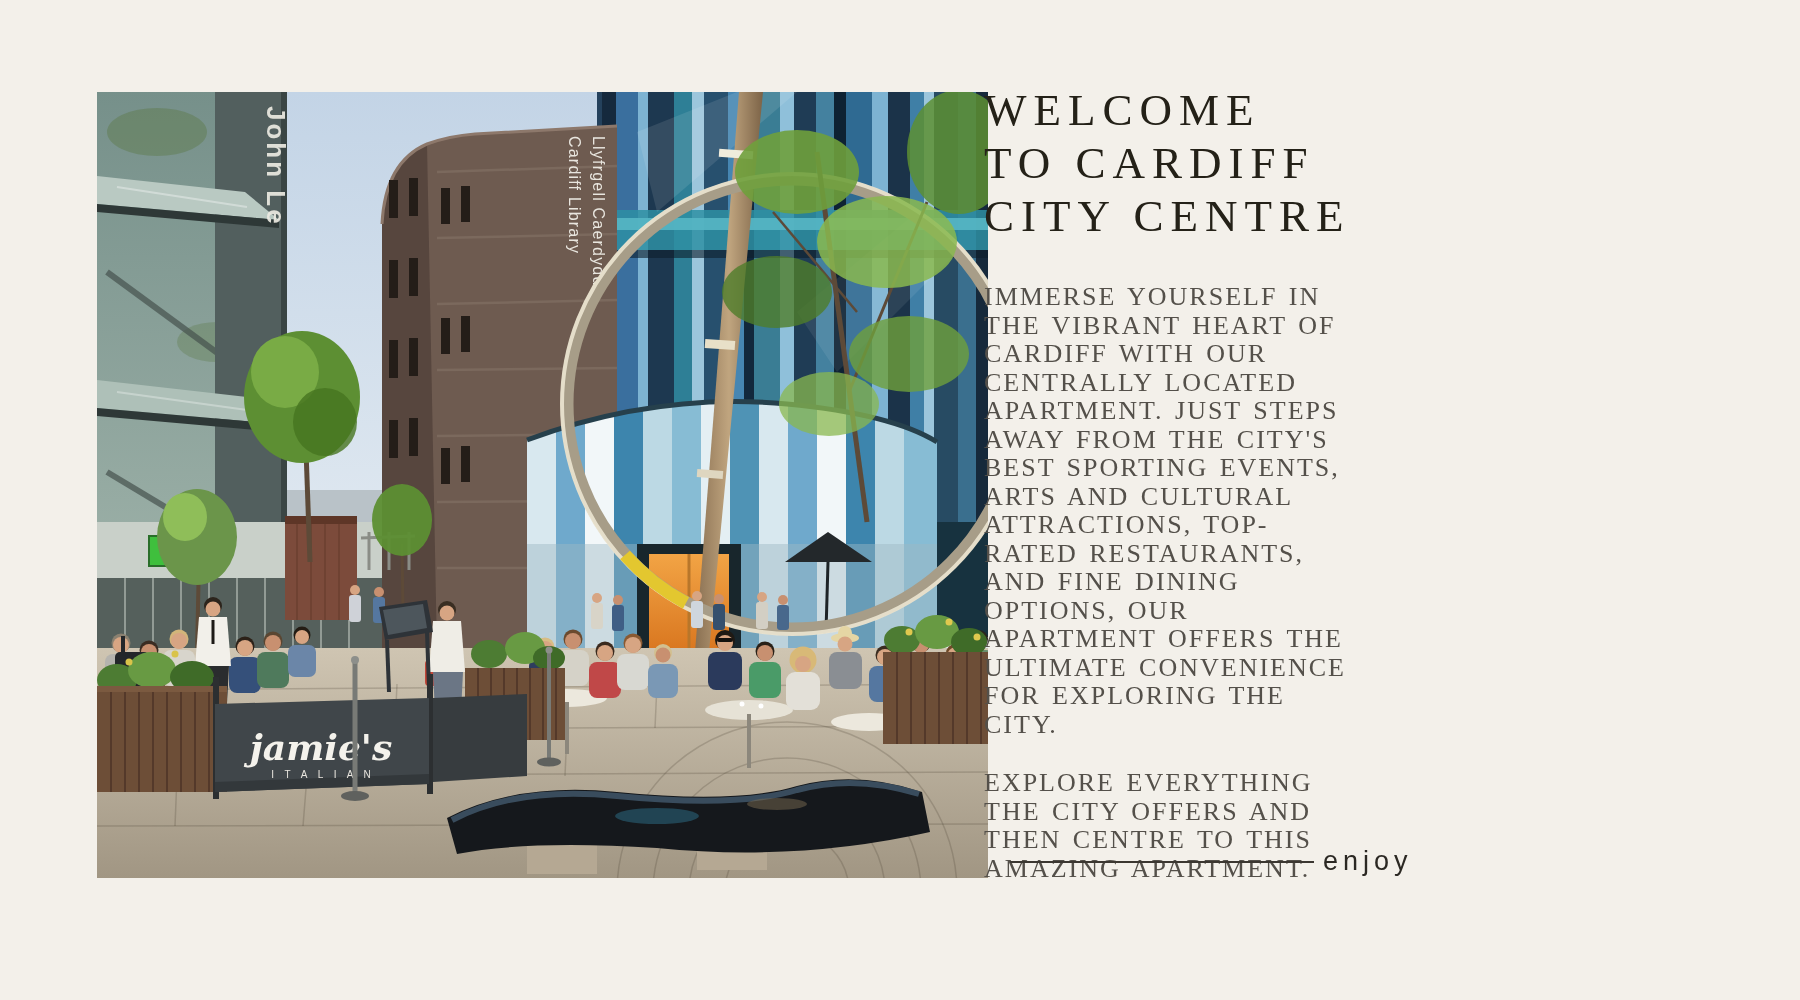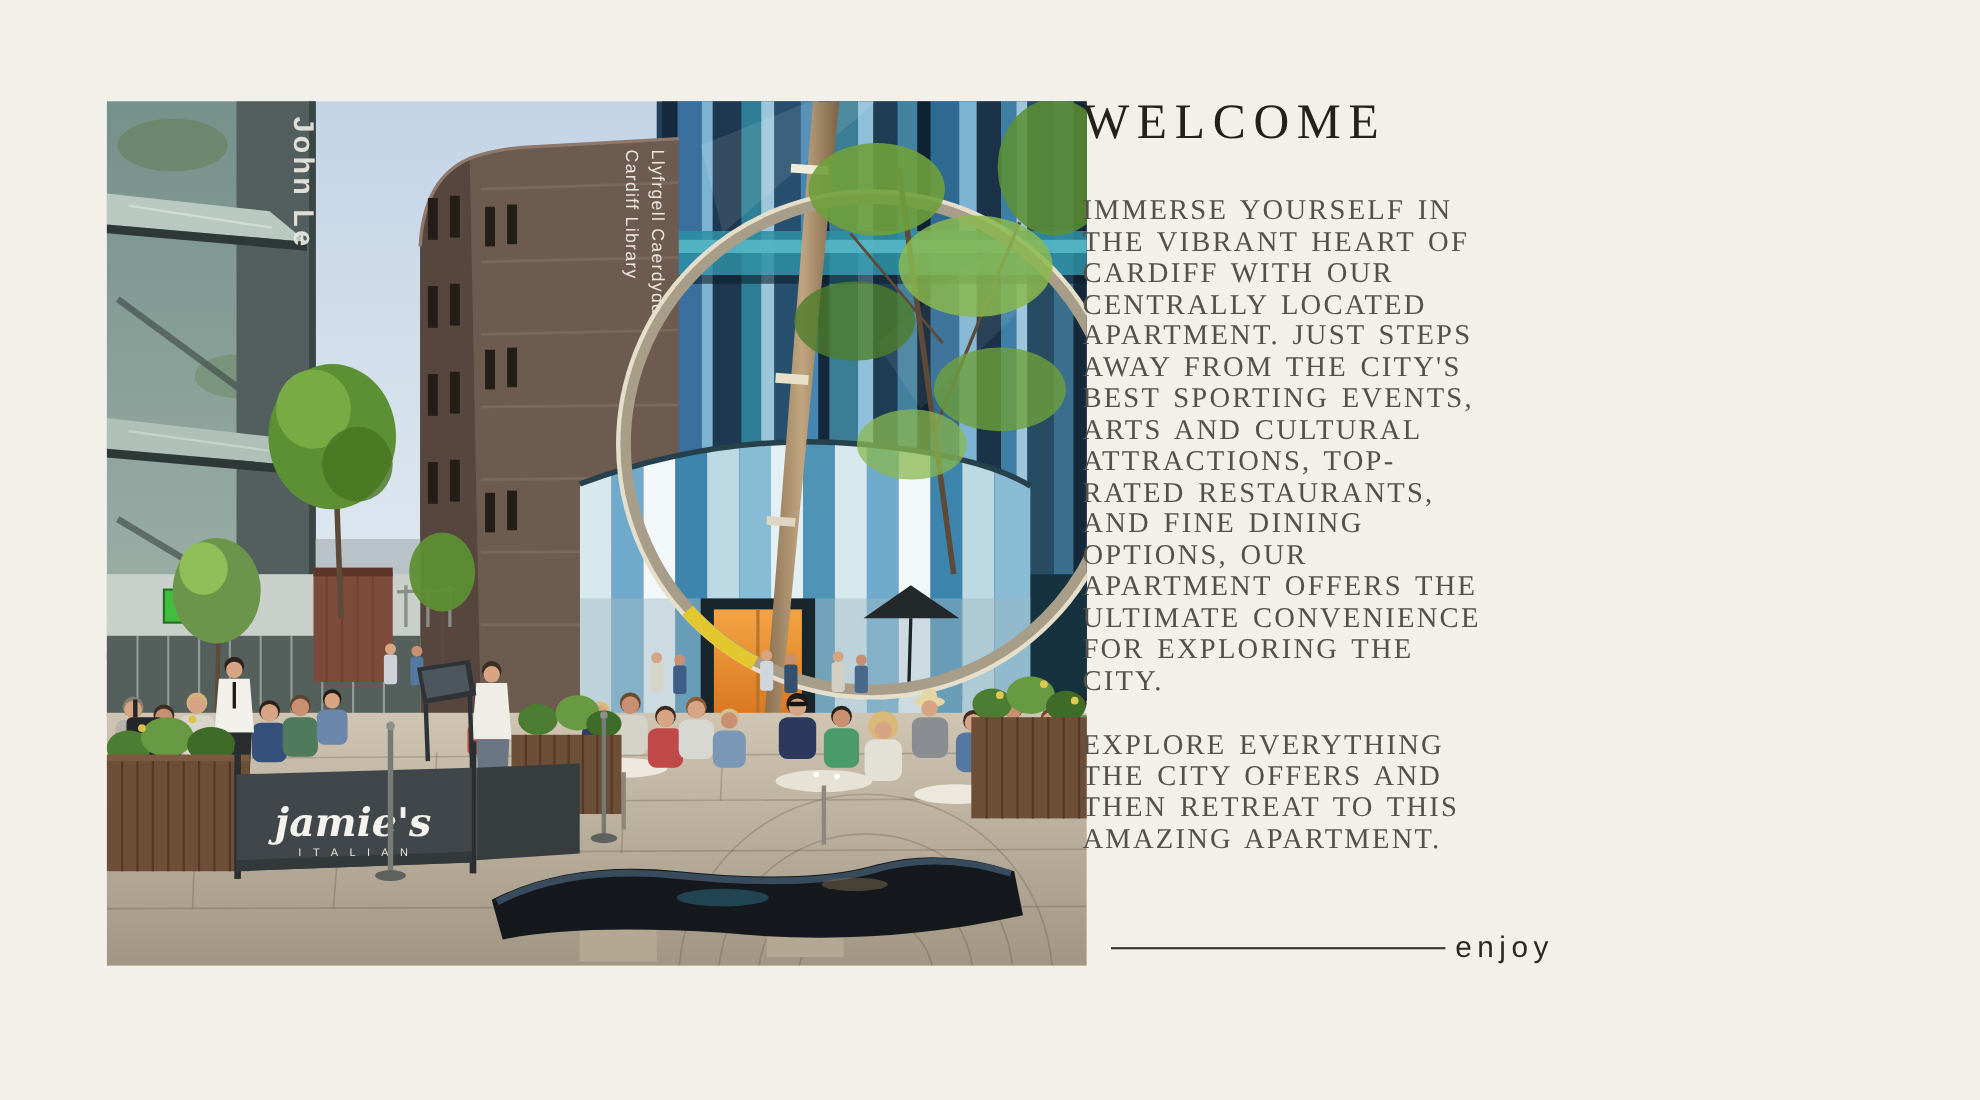--- a/index.html
+++ b/index.html
@@ -501,23 +501,25 @@
         <path d="M355,728 Q420,694 520,704 Q640,716 700,698 Q758,682 822,702" fill="none" stroke="#3f5668" stroke-width="6" opacity="0.85"></path>
         <ellipse cx="560" cy="724" rx="42" ry="8" fill="#2e6f8a" opacity="0.5"></ellipse>
         <ellipse cx="680" cy="712" rx="30" ry="6" fill="#7a6a50" opacity="0.5"></ellipse>
       </g>
     </svg>
   </figure>
 
   <section class="text-col">
     <h1 class="title">
       <span>WELCOME</span>
+      <span>TO CARDIFF</span>
+      <span>CITY CENTRE</span>
     </h1>
     <p class="para">IMMERSE YOURSELF IN THE VIBRANT HEART OF CARDIFF WITH OUR CENTRALLY LOCATED APARTMENT. JUST STEPS AWAY FROM THE CITY'S BEST SPORTING EVENTS, ARTS AND CULTURAL ATTRACTIONS, TOP-RATED RESTAURANTS, AND FINE DINING OPTIONS, OUR APARTMENT OFFERS THE ULTIMATE CONVENIENCE FOR EXPLORING THE CITY.</p>
-    <p class="para">EXPLORE EVERYTHING THE CITY OFFERS AND THEN RETREAT TO THIS AMAZING APARTMENT.</p>
+    <p class="para">EXPLORE EVERYTHING THE CITY OFFERS AND THEN CENTRE TO THIS AMAZING APARTMENT.</p>
   </section>
 
   <div class="enjoy-row">
     <span class="rule"></span>
     <span class="enjoy">enjoy</span>
   </div>
 
 </div>
 
 </body></html>

